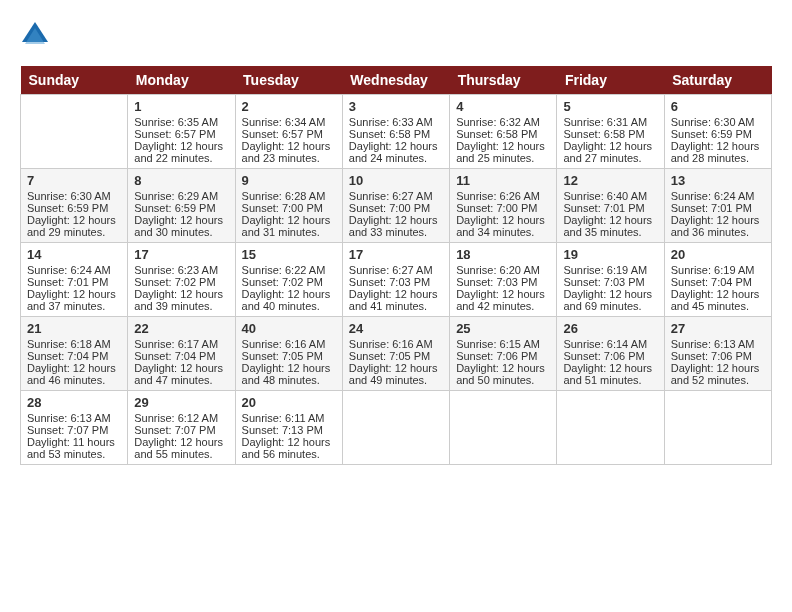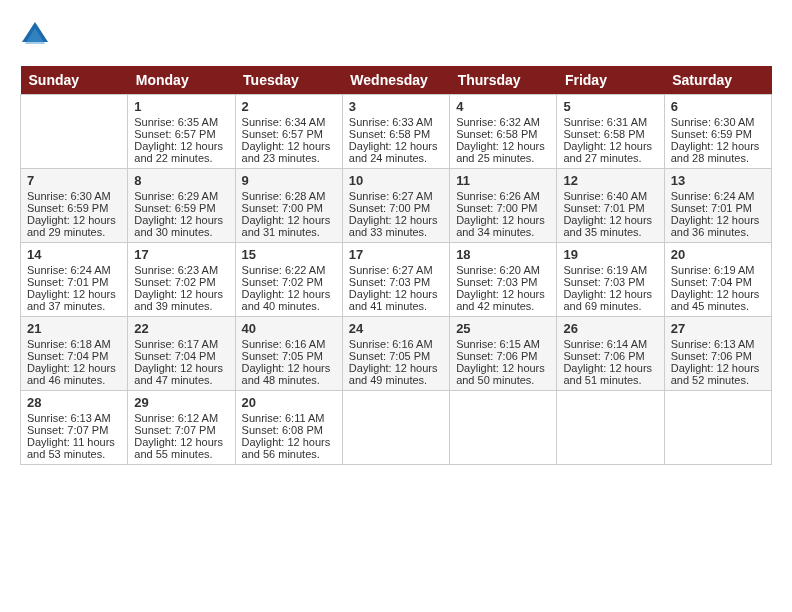--- a/index.html
+++ b/index.html
@@ -155,20 +155,20 @@
         <td><span class="day-num">22</span><span>Sunrise: 6:17 AM</span><br><span>Sunset: 7:04 PM</span><br><span>Daylight: 12 hours and 47 minutes.</span></td>
         <td><span class="day-num">40</span><span>Sunrise: 6:16 AM</span><br><span>Sunset: 7:05 PM</span><br><span>Daylight: 12 hours and 48 minutes.</span></td>
         <td><span class="day-num">24</span><span>Sunrise: 6:16 AM</span><br><span>Sunset: 7:05 PM</span><br><span>Daylight: 12 hours and 49 minutes.</span></td>
         <td><span class="day-num">25</span><span>Sunrise: 6:15 AM</span><br><span>Sunset: 7:06 PM</span><br><span>Daylight: 12 hours and 50 minutes.</span></td>
         <td><span class="day-num">26</span><span>Sunrise: 6:14 AM</span><br><span>Sunset: 7:06 PM</span><br><span>Daylight: 12 hours and 51 minutes.</span></td>
         <td><span class="day-num">27</span><span>Sunrise: 6:13 AM</span><br><span>Sunset: 7:06 PM</span><br><span>Daylight: 12 hours and 52 minutes.</span></td>
       </tr>
       <tr class="row-white">
         <td><span class="day-num">28</span><span>Sunrise: 6:13 AM</span><br><span>Sunset: 7:07 PM</span><br><span>Daylight: 11 hours and 53 minutes.</span></td>
         <td><span class="day-num">29</span><span>Sunrise: 6:12 AM</span><br><span>Sunset: 7:07 PM</span><br><span>Daylight: 12 hours and 55 minutes.</span></td>
-        <td><span class="day-num">20</span><span>Sunrise: 6:11 AM</span><br><span>Sunset: 6:08 PM</span><br><span>Daylight: 12 hours and 56 minutes.</span></td>
+        <td><span class="day-num">20</span><span>Sunrise: 6:11 AM</span><br><span>Sunset: 7:13 PM</span><br><span>Daylight: 12 hours and 56 minutes.</span></td>
         <td></td>
         <td></td>
         <td></td>
         <td></td>
       </tr>
     </tbody>
 </table>
 
 </body></html>

